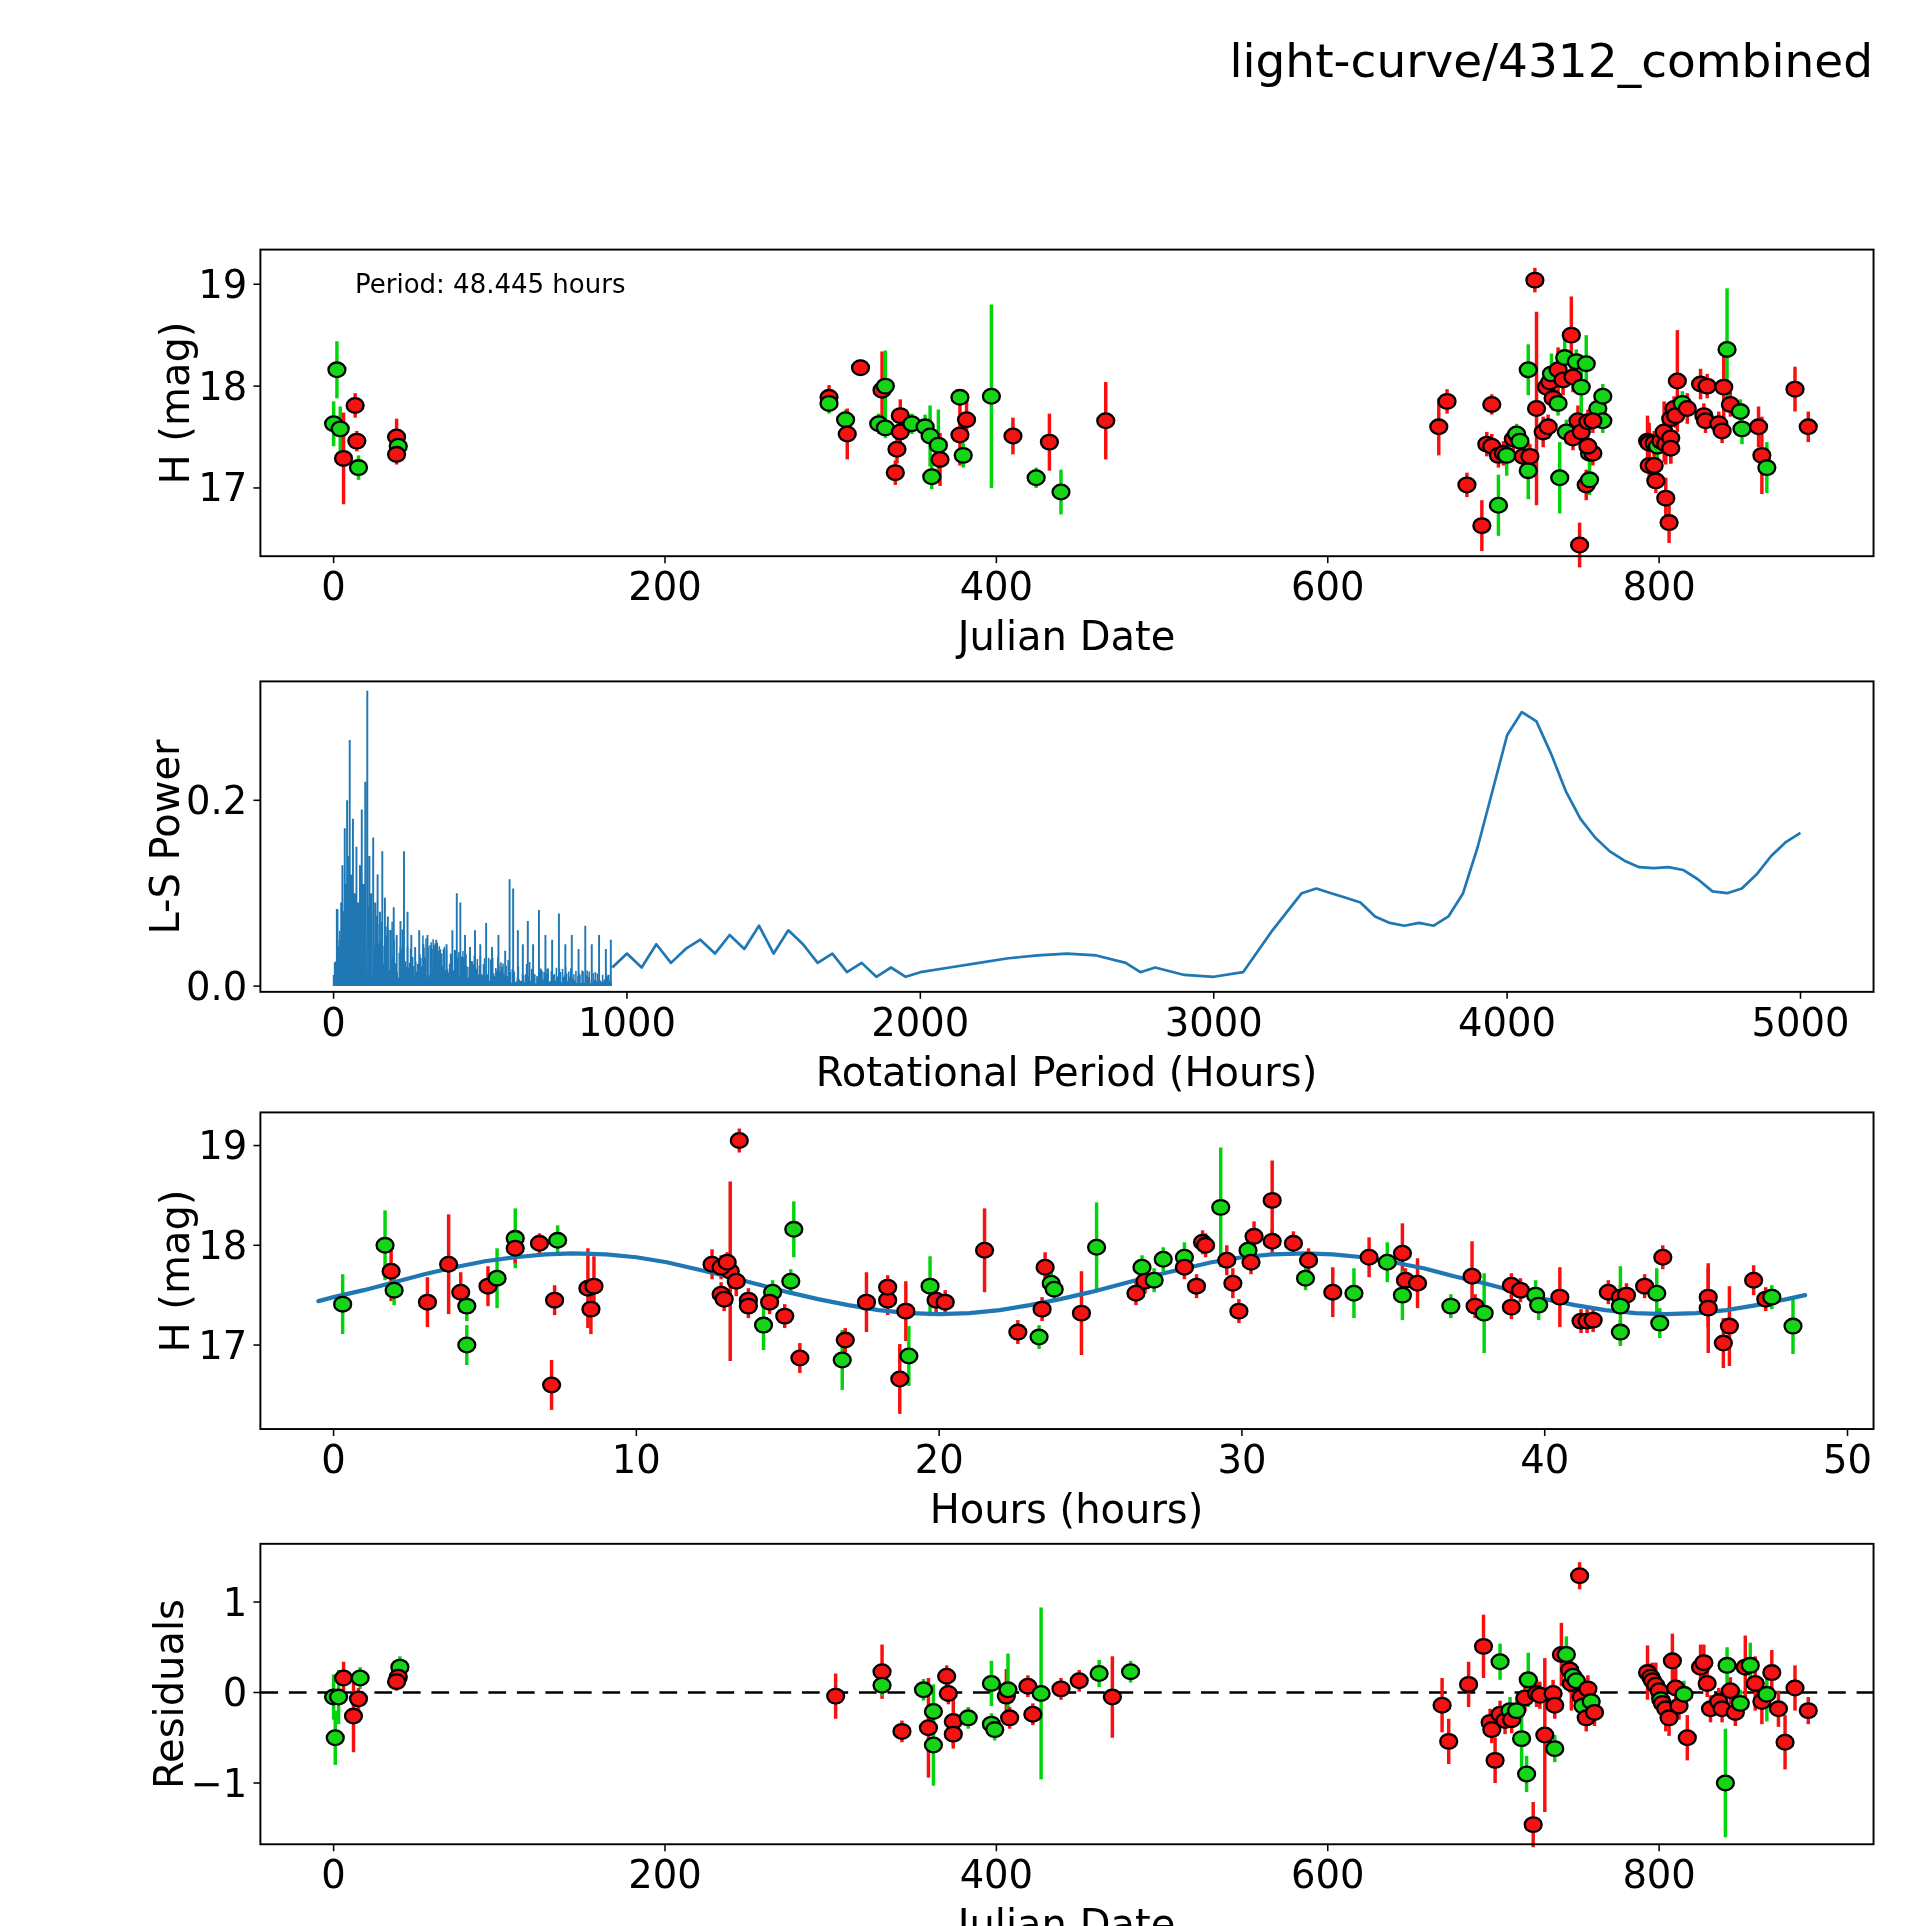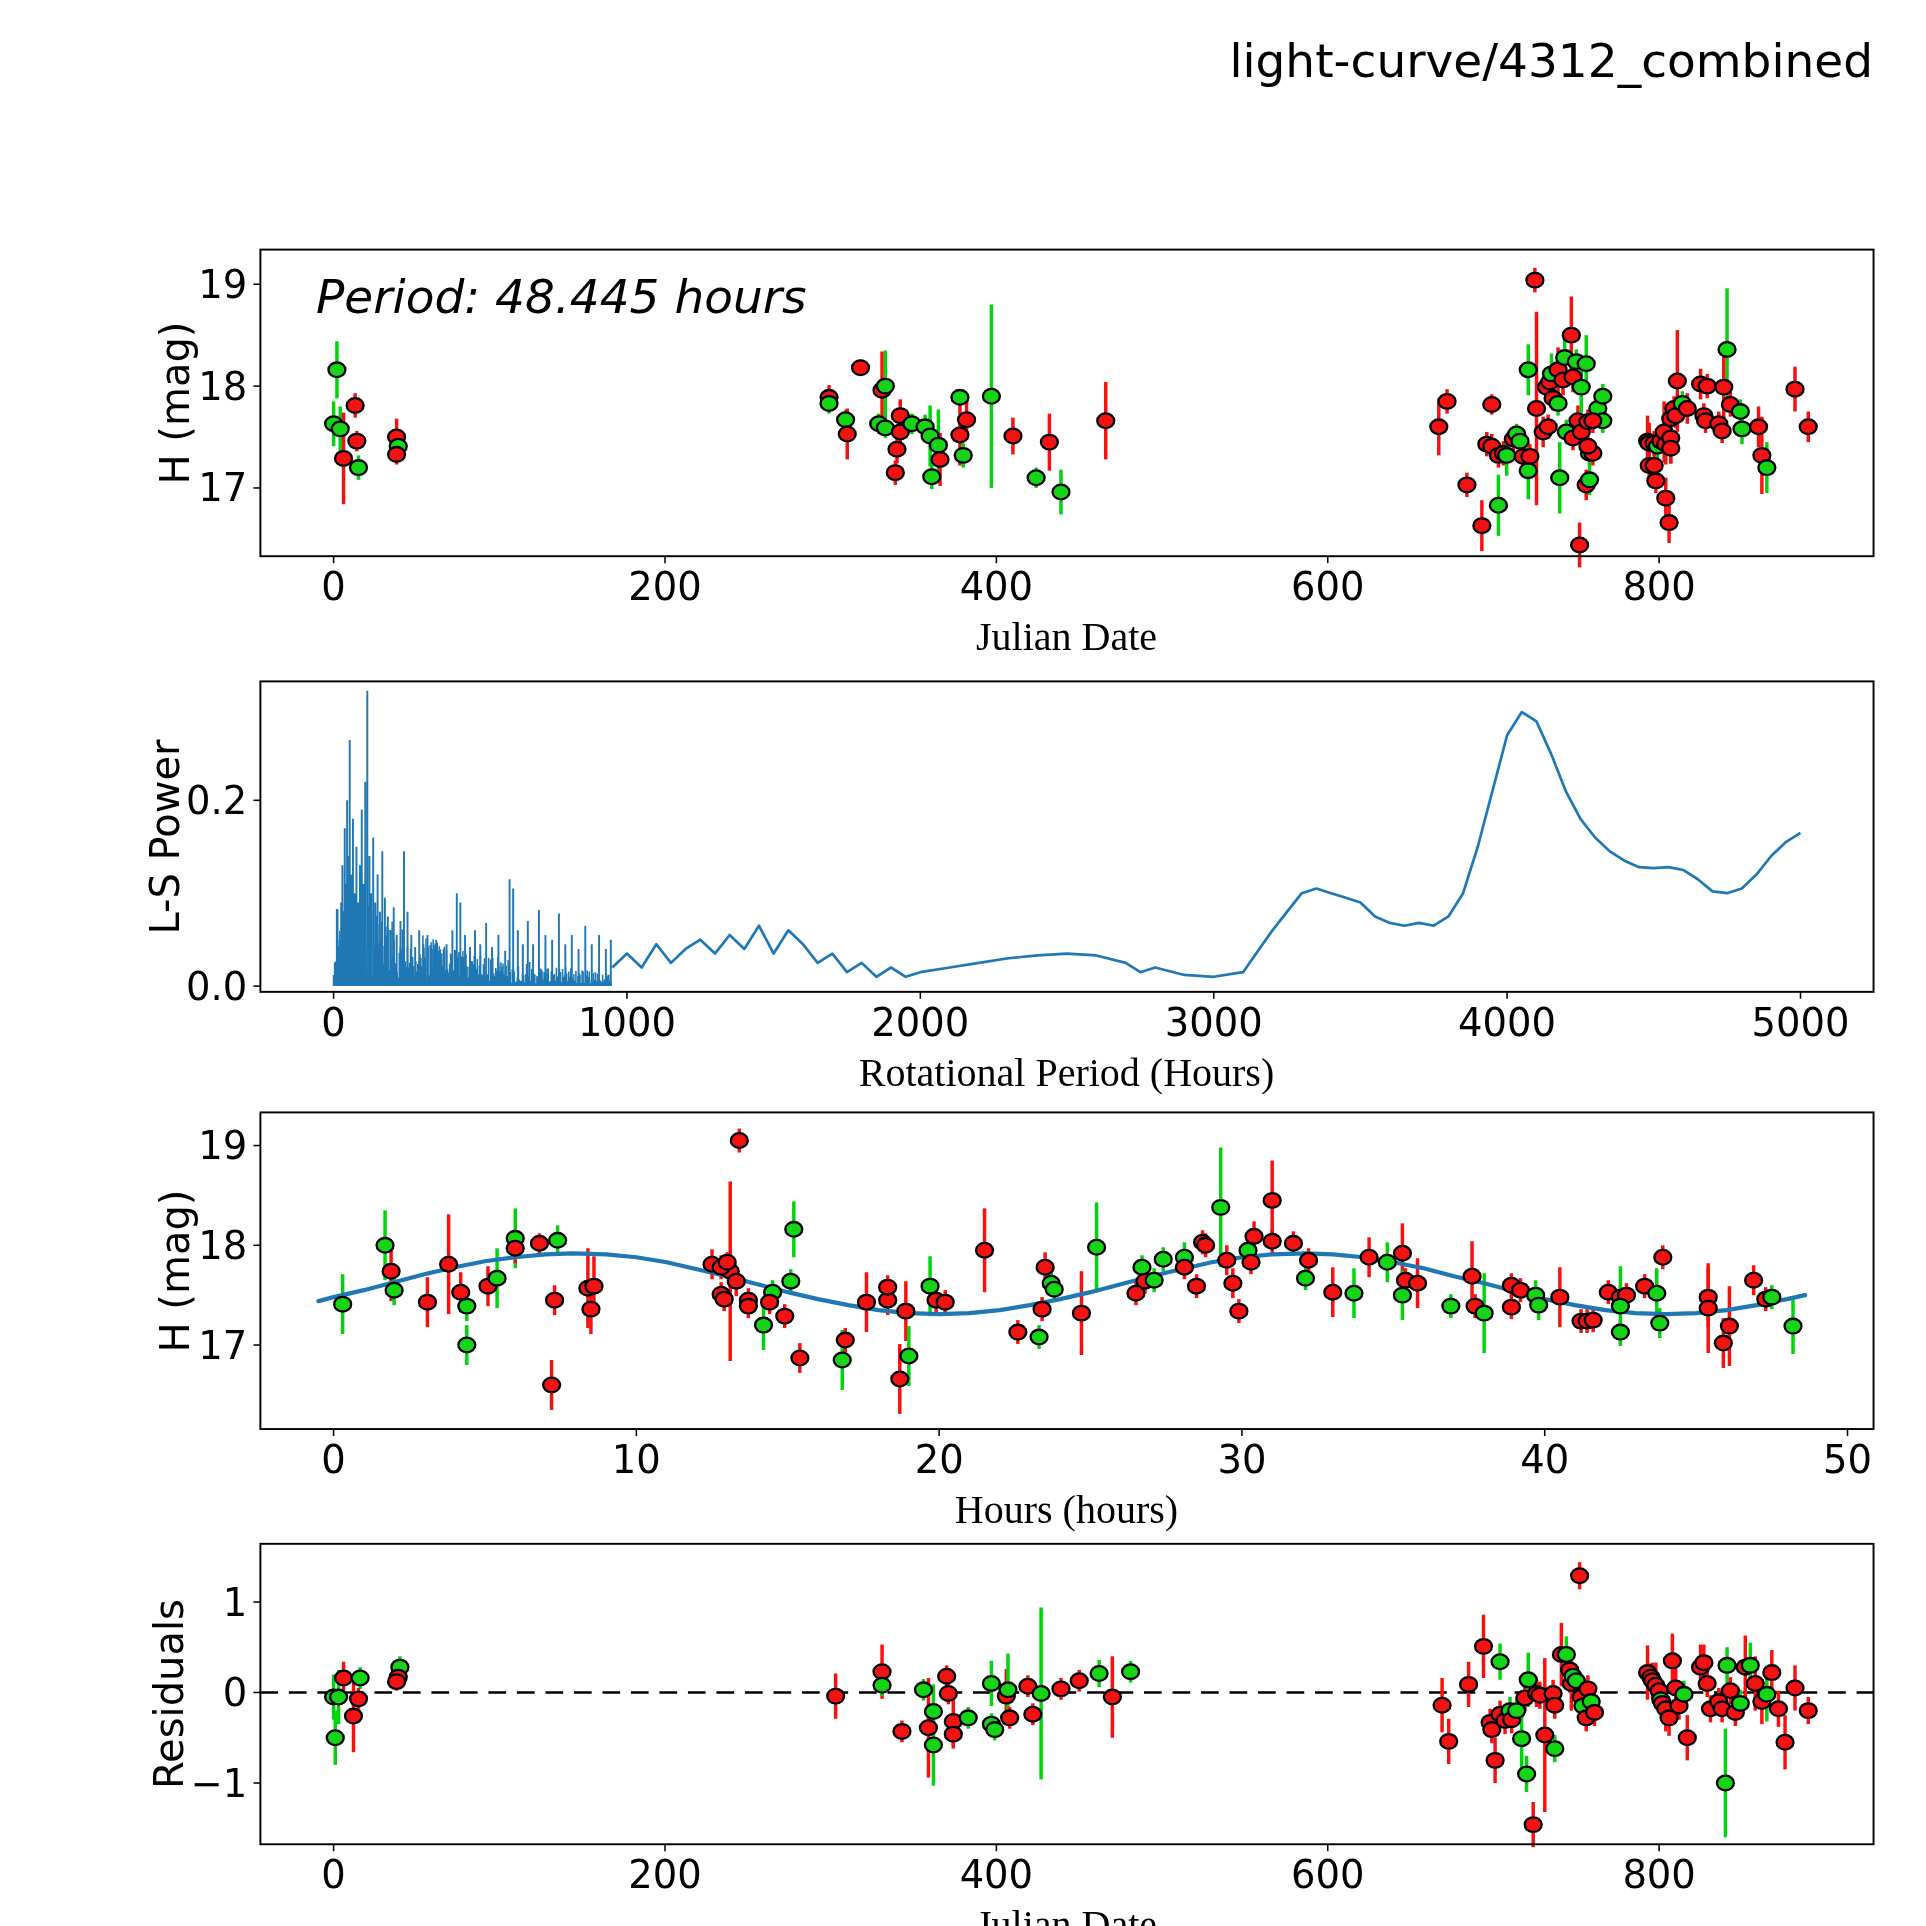--- a/index.html
+++ b/index.html
@@ -1,21 +1,21 @@
 <!DOCTYPE html>
 <html style="font-size:6.2px"><head>
 <meta charset="utf-8">
 <style>
   html,body{margin:0;padding:0;background:#ffffff;}
   body{width:2080px;height:2080px;position:relative;font-family:"DejaVu Sans",sans-serif;color:#000;}
   #chart{position:absolute;left:0;top:0;}
   .overlay{position:absolute;color:#000;}
   .title{font-size:47px;left:260px;width:1613px;top:33px;text-align:right;}
-  .annotation{font-size:47px;left:316px;top:269px;font-style:italic;}
-  .xlabel{font-size:40px;left:260px;width:1613px;text-align:center;font-family:Liberation Serif, serif;}
+  .annotation{font-size:26px;left:355px;top:269px;}
+  .xlabel{font-size:40px;left:260px;width:1613px;text-align:center;}
   #xlabel1{top:613px}#xlabel2{top:1049px}#xlabel3{top:1486px}#xlabel4{top:1901px}
   .ylabel{font-size:40px;transform:translate(-50%,-50%) rotate(-90deg);white-space:nowrap;}
   #ylabel1{left:175px;top:403px}#ylabel2{left:165px;top:837px}#ylabel3{left:175px;top:1271px}#ylabel4{left:169px;top:1694px}
 </style>
 </head>
 <body>
 
 <svg id="chart" width="2080" height="2080" viewBox="0 0 5400 5400">
     <g>
       <g>

